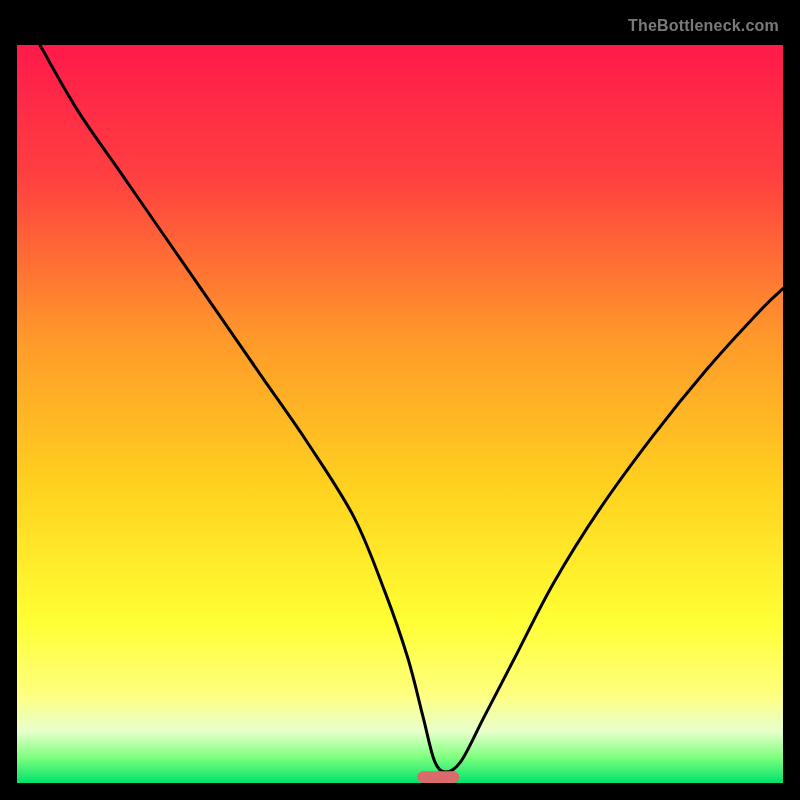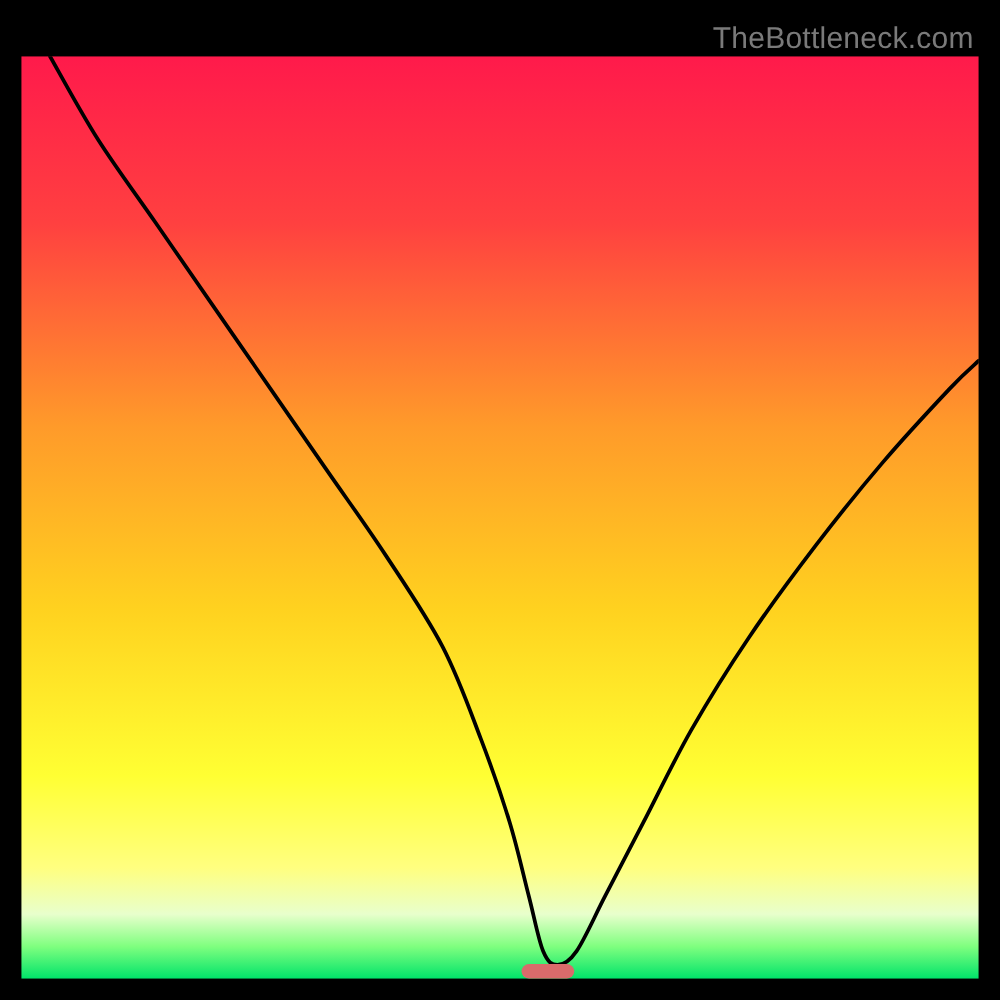--- a/index.html
+++ b/index.html
@@ -17,22 +17,22 @@
     top: 17px;
     width: 766px;
     height: 766px;
     background: #000;
   }
   .watermark {
     position: absolute;
     top: 0px;
     right: 4px;
     color: #7a7a7a;
-    font-size: 24px;
-    font-weight: 400;
+    font-size: 16px;
+    font-weight: 700;
     letter-spacing: 0.2px;
     z-index: 10;
     user-select: none;
     text-align: center;
   }
   .plot {
     position: absolute;
     left: 0;
     top: 28px;
     width: 766px;

